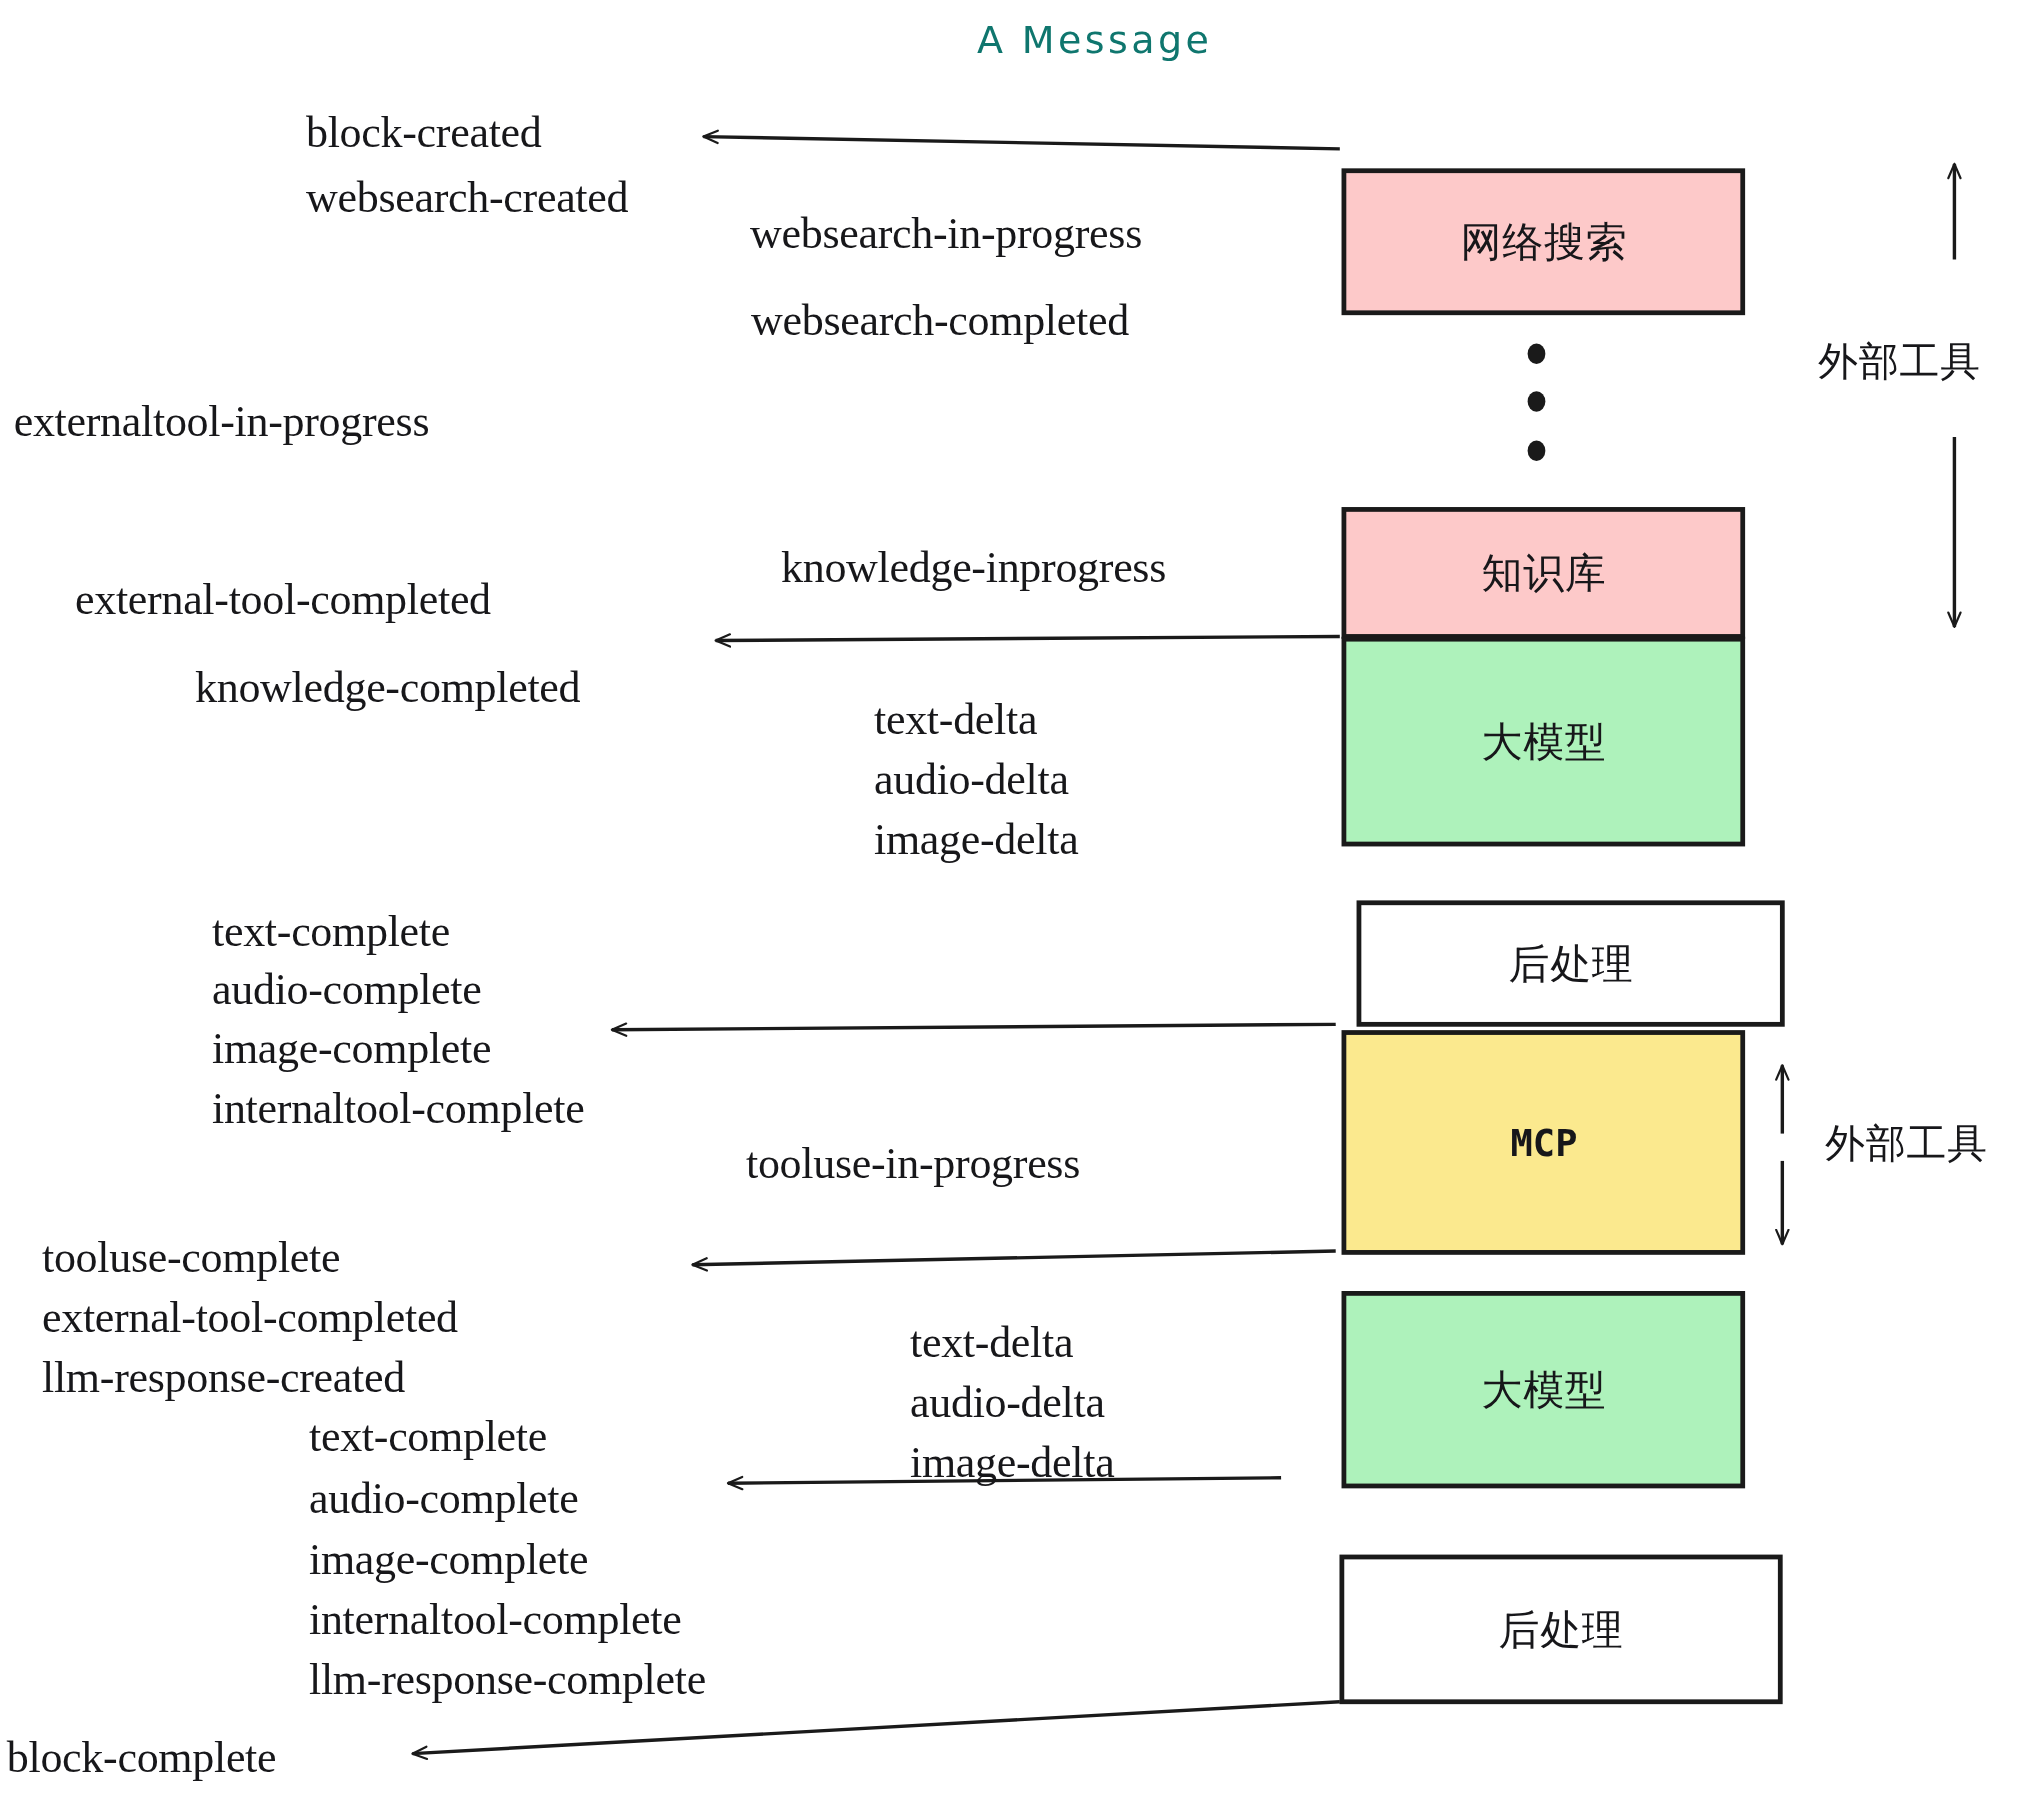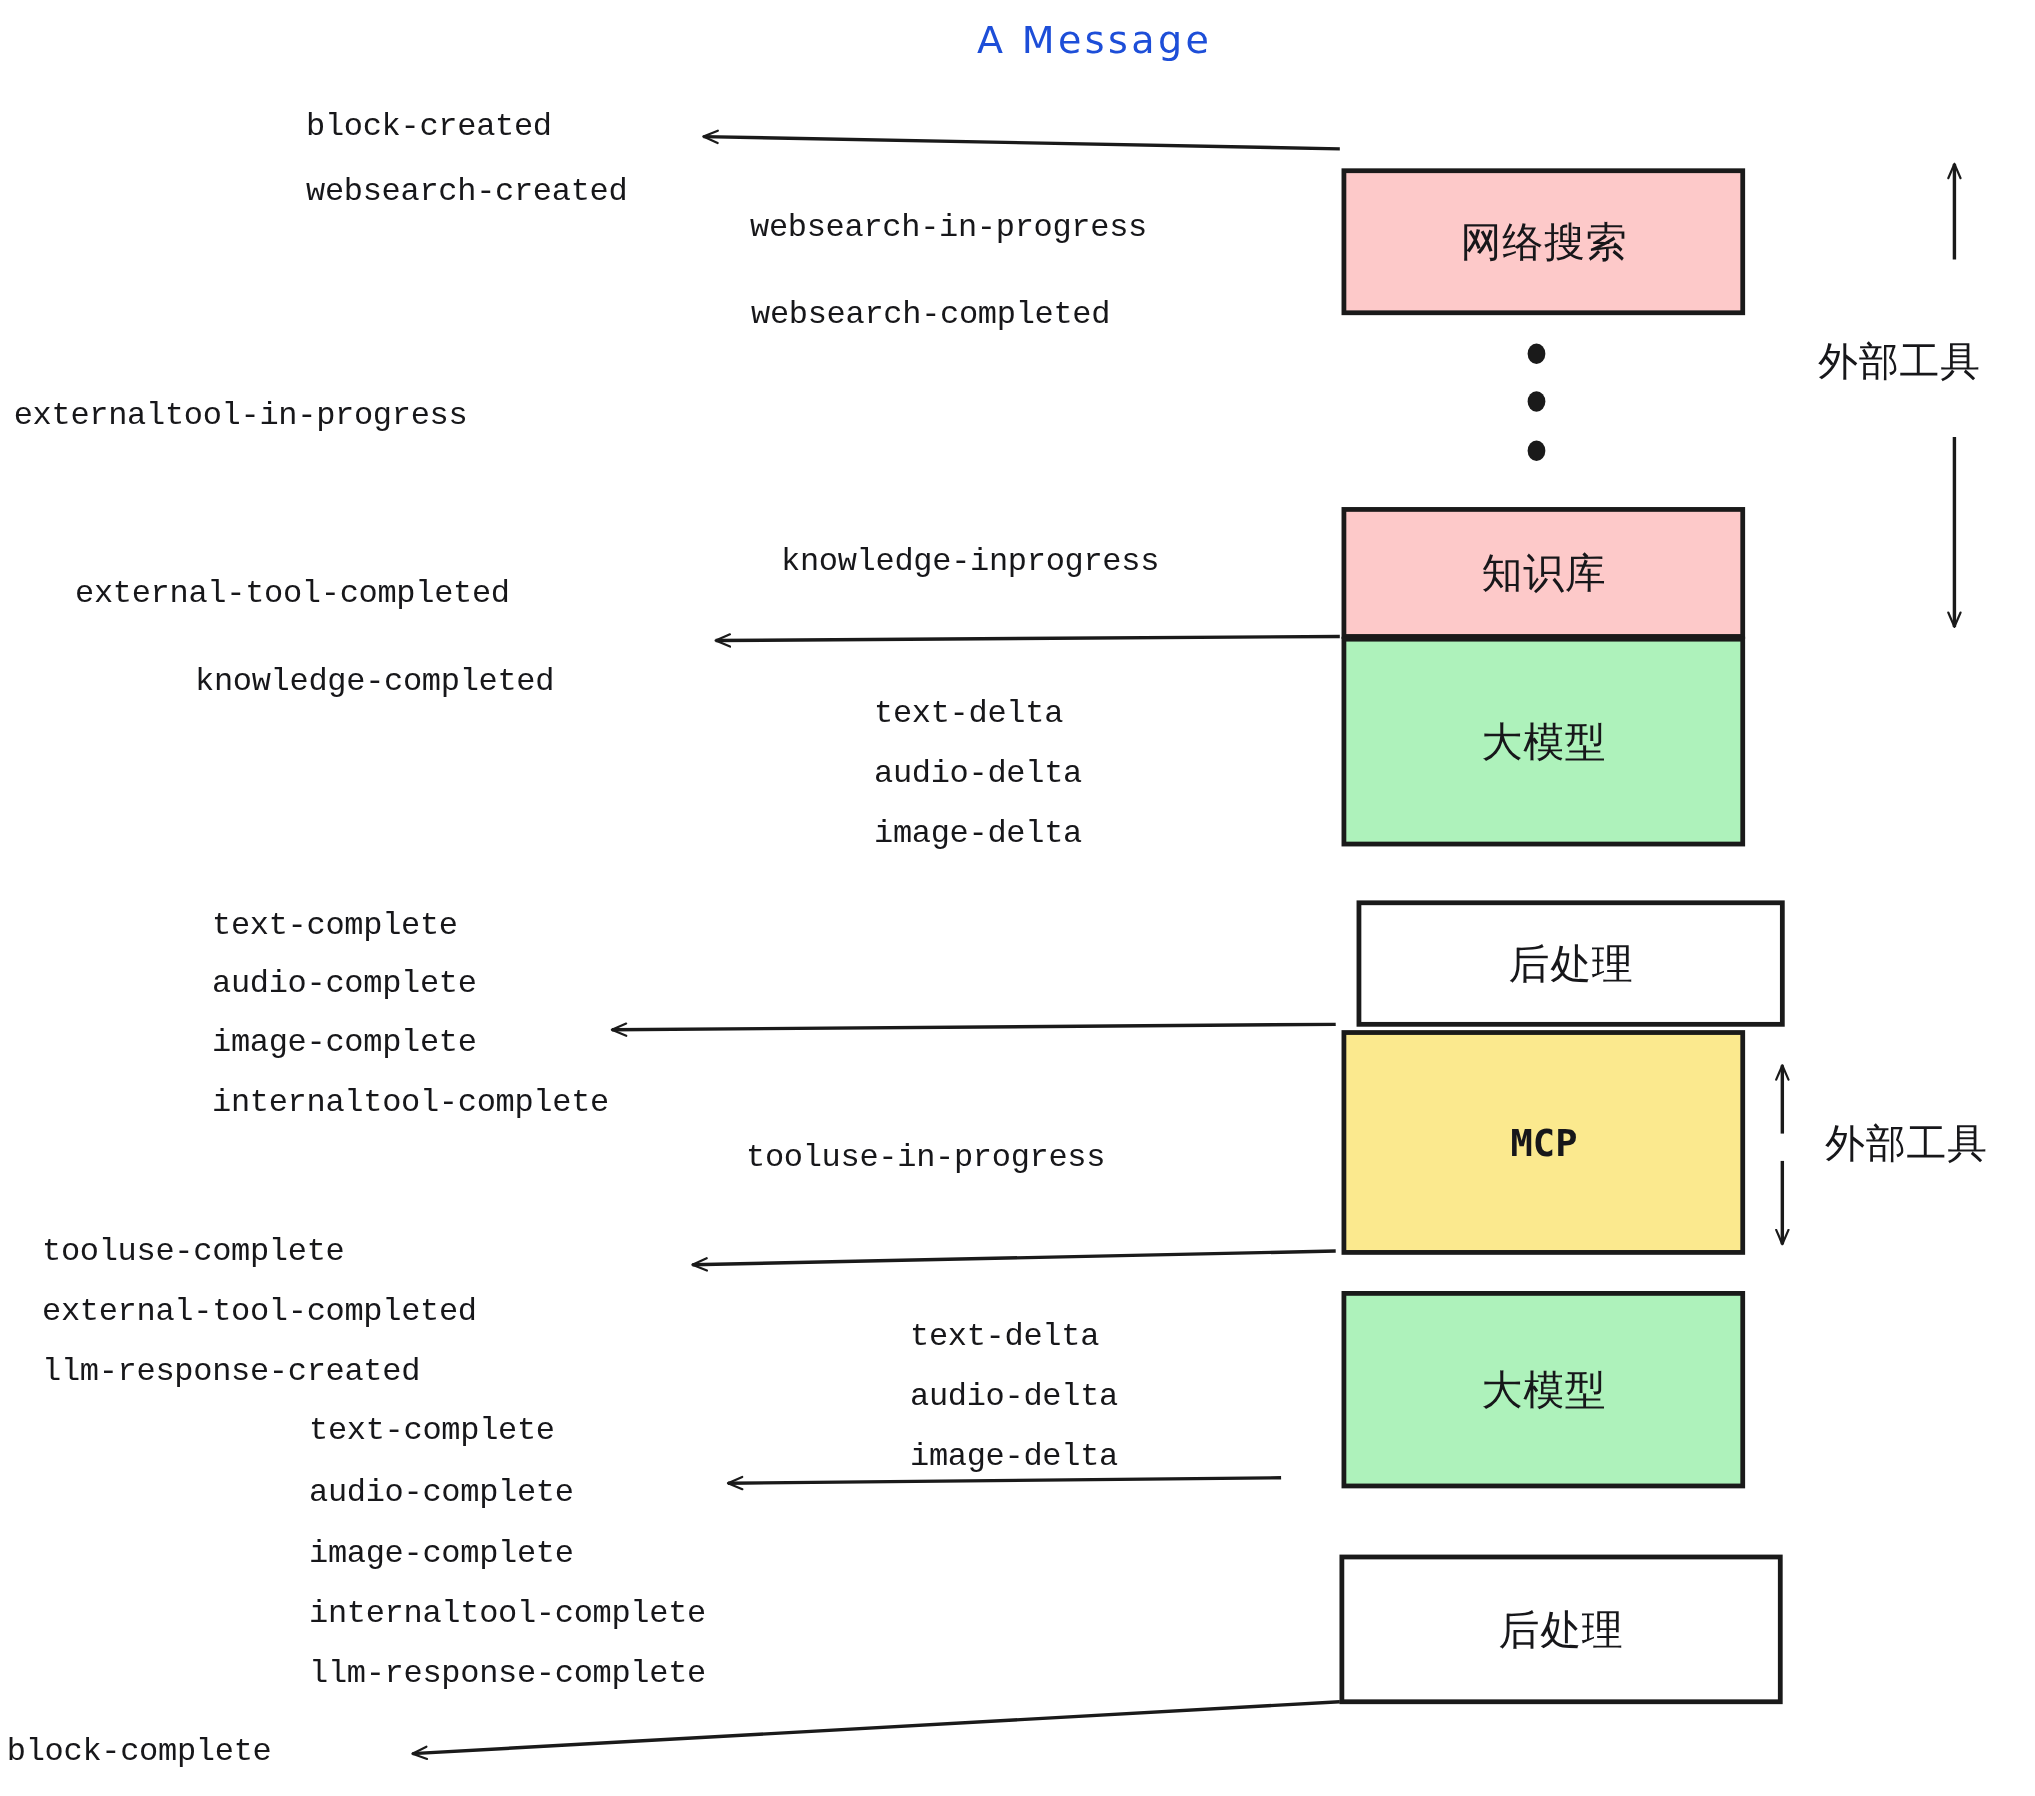--- a/index.html
+++ b/index.html
@@ -2,24 +2,24 @@
 <html style="font-size:11px"><head>
 <meta charset="utf-8">
 <style>
   html,body{margin:0;padding:0;background:#ffffff;}
   body{width:2035px;height:1796px;overflow:hidden;
        font-family:"DejaVu Sans",sans-serif;}
   #stage{position:relative;width:2035px;height:1796px;background:#fff;}
   svg#canvas{position:absolute;left:0;top:0;width:2035px;height:1796px;}
 
   .evt{position:absolute;white-space:nowrap;color:#17171a;
-       font-family:Liberation Mono, monospace;
-       font-size:32px;line-height:1;letter-spacing:-0.3px;}
+       font-family:Liberation Serif, serif;
+       font-size:44px;line-height:1;letter-spacing:-0.3px;}
 
-  .title{position:absolute;white-space:nowrap;color:#1d4ed8;
+  .title{position:absolute;white-space:nowrap;color:#0f766e;
          font-family:"DejaVu Sans",sans-serif;font-size:38px;
          letter-spacing:3.4px;line-height:1;}
 
   .boxlabel{position:absolute;white-space:nowrap;color:#17171a;
             font-family:"DejaVu Sans",sans-serif;font-size:41px;line-height:1;
             transform:translate(-50%,-50%);letter-spacing:0.7px;}
   .boxlabel.mono{font-family:"DejaVu Sans Mono","Liberation Mono",monospace;
                  font-size:37px;letter-spacing:0px;}
 
   .grouplabel{position:absolute;white-space:nowrap;color:#17171a;

